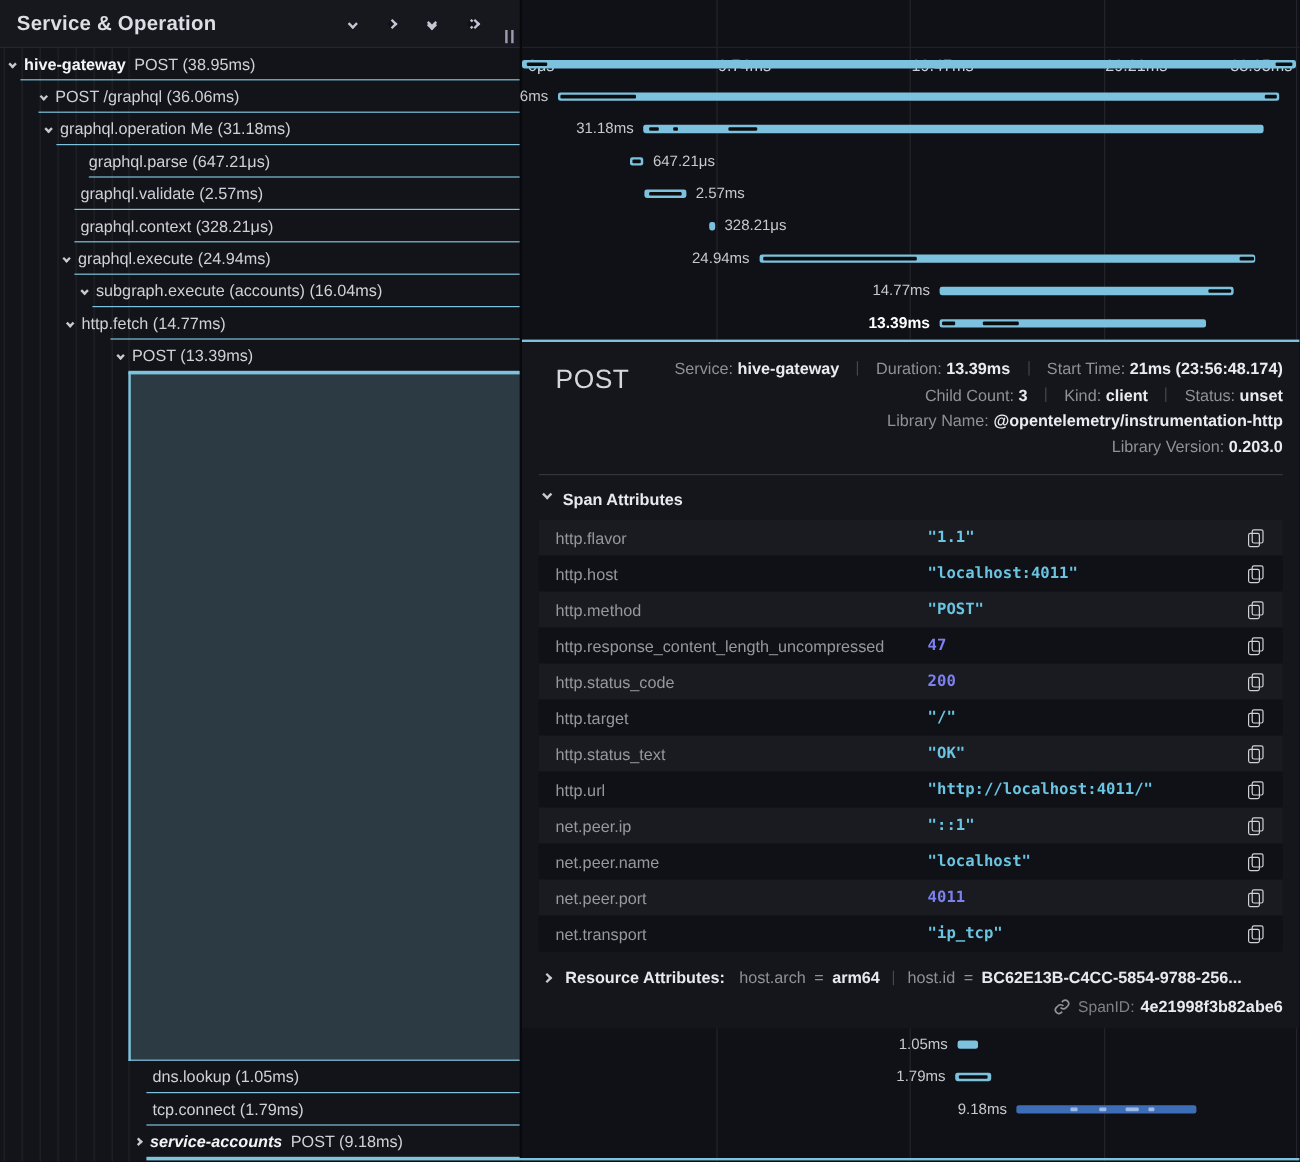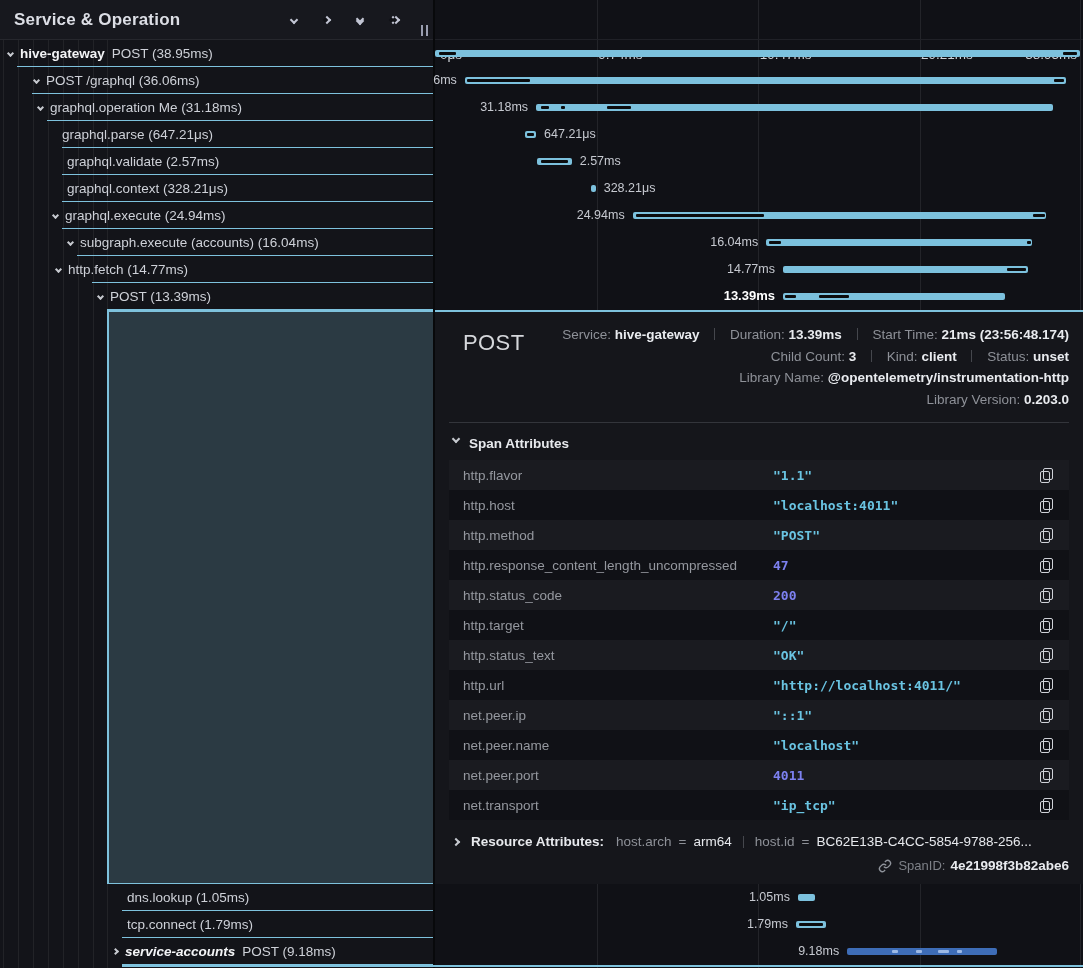--- a/index.html
+++ b/index.html
@@ -80,21 +80,21 @@
   .copy-icon { position:absolute; right:16px; top:8px; width:13px; height:15px; cursor:pointer; }
   .copy-icon::before { content:""; position:absolute; right:0; top:0; width:8px; height:10px;
                        border:1.5px solid #cfd2d8; border-radius:2px; }
   .copy-icon::after  { content:""; position:absolute; left:0; bottom:0; width:8px; height:10px;
                        border:1.5px solid #cfd2d8; border-radius:2px; background:inherit; }
 
   .res-row { margin:14px 0 0 4px; font-size:13.5px; color:#8e9198;
              display:flex; align-items:center; cursor:pointer; white-space:nowrap; overflow:hidden; }
   .res-row .chev { margin-right:12px; border-color:#c6c9cf; flex:0 0 auto; }
   .res-title { color:#e7e9ed; font-weight:700; margin-right:12px; font-size:13.5px; }
-  .res-val { color:#e7e9ed; font-weight:400; }
+  .res-val { color:#e7e9ed; font-weight:700; }
   .spanid-row { text-align:right; margin-top:9px; font-size:13px; color:#7d8087; }
   .spanid-row svg { vertical-align:-3px; margin-right:6px; }
   .spanid-val { color:#e9ebef; font-weight:700; font-size:13.5px; margin-left:5px; }
 
   .bottom-border { position:absolute; left:122px; right:0; bottom:1px; height:2px;
                    background:#7ec2dd; z-index:5; }
 </style>
 </head>
 <body>
 
@@ -137,21 +137,21 @@
         <span>POST (38.95ms)</span>
       </div>
       <div class="srow" style="padding-left: 34px; --bl: 32px;">
         <span class="chev down"></span>
         <span>POST /graphql (36.06ms)</span>
       </div>
       <div class="srow" style="padding-left: 38px; --bl: 47px;">
         <span class="chev down"></span>
         <span>graphql.operation Me (31.18ms)</span>
       </div>
-      <div class="srow" style="padding-left: 48px; --bl: 62px;">
+      <div class="srow" style="padding-left: 48px; margin-left: 12px; --bl: 62px;">
         <span class="spacer"></span>
           <span>graphql.parse (647.21μs)</span>
       </div>
       <div class="srow" style="padding-left: 53px; --bl: 62px;">
         <span class="spacer"></span>
           <span>graphql.validate (2.57ms)</span>
       </div>
       <div class="srow" style="padding-left: 53px; --bl: 62px;">
         <span class="spacer"></span>
           <span>graphql.context (328.21μs)</span>
@@ -238,26 +238,20 @@
       </div>
     <div class="trow">
       <span class="tl-label" style="left: calc(24.8% + 8px);">328.21μs</span>
       <div class="bar" style="left: 24%; width: 0.8%;"></div>
     </div>
     <div class="trow">
       <span class="tl-label" style="right: calc(69.5% + 8px);">24.94ms</span>
       <div class="bar" style="left: 30.5%; width: 63.8%;"></div>
     <div class="mk" style="left: 31%; width: 19.8%; background: rgb(11, 12, 14);"></div>
         <div class="mk" style="left: 92.3%; width: 1.8%; background: rgb(11, 12, 14);"></div>
-      </div>
-    <div class="trow">
-      <span class="tl-label" style="right: calc(48.9% + 8px);">16.04ms</span>
-      <div class="bar" style="left: 51.1%; width: 41%;"></div>
-    <div class="mk" style="left: 51.5%; width: 1.9%; background: rgb(11, 12, 14);"></div>
-        <div class="mk" style="left: 91.4%; width: 0.6%; background: rgb(11, 12, 14);"></div>
       </div>
     <div class="trow">
       <span class="tl-label" style="right: calc(46.3% + 8px);">14.77ms</span>
       <div class="bar" style="left: 53.7%; width: 37.8%;"></div>
     <div class="mk" style="left: 88.2%; width: 3%; background: rgb(11, 12, 14);"></div>
       </div>
     <div class="trow sel">
       <span class="tl-label" style="right: calc(46.3% + 8px);">13.39ms</span>
       <div class="bar" style="left: 53.7%; width: 34.2%;"></div>
     <div class="mk" style="left: 54%; width: 1.7%; background: rgb(11, 12, 14);"></div>

